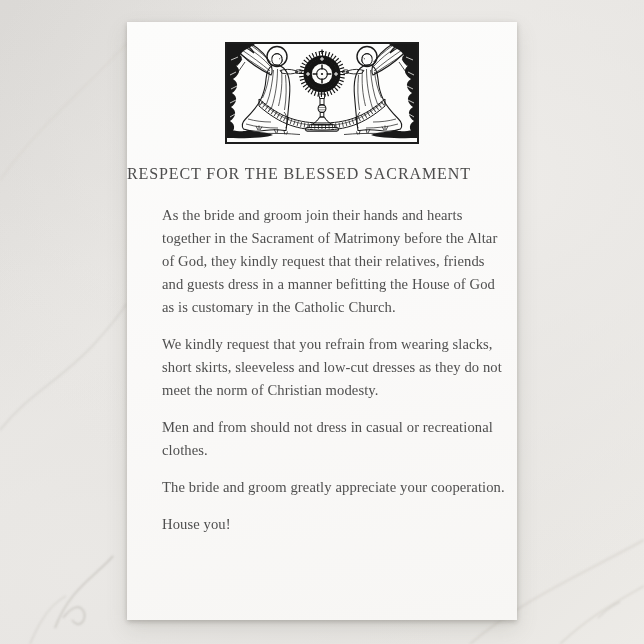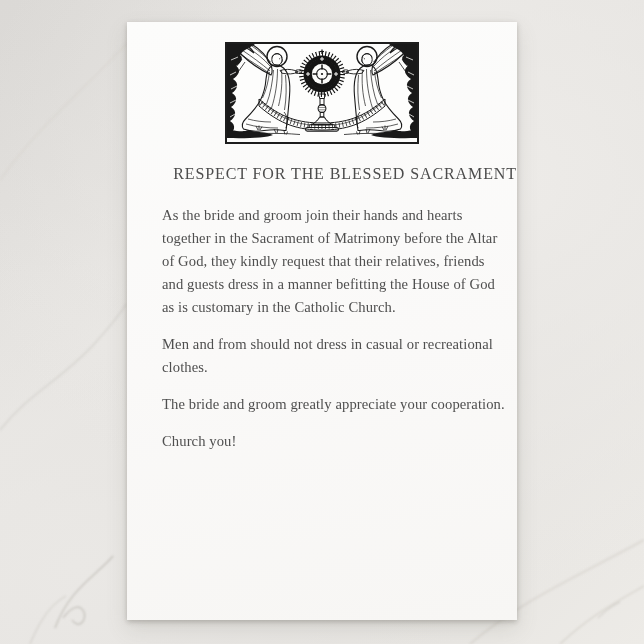--- a/index.html
+++ b/index.html
@@ -13,21 +13,21 @@
     font-family: "Liberation Serif", serif;
   }
   .veins { position: absolute; left: 0; top: 0; }
   .card {
     position: absolute; left: 127px; top: 22px; width: 390px; height: 598px;
     background: linear-gradient(173deg, #fcfcfb 0%, #faf9f8 55%, #f7f6f4 100%);
     box-shadow: 0 2px 5px rgba(108,103,96,.38), 0 9px 20px rgba(108,103,96,.16);
   }
   .woodcut { display: block; margin: 20px auto 0; }
   .title {
-    margin: 20px 0 0; text-align: right;
+    margin: 20px 0 0; text-align: left;
     font-weight: 400; font-size: 16px; line-height: 1.2;
     letter-spacing: 0.9px; color: #4c4c4c;
   }
   .body { margin: 21px 0 0 35px; }
   .body p {
     margin: 0 0 14px; white-space: pre;
     font-weight: 400; font-size: 14.6px; line-height: 23px;
     letter-spacing: 0.1px; color: #4f4f4f;
   }
   .wc-line { stroke: #1a1a1a; fill: none; }
@@ -123,19 +123,22 @@
   </svg>
 
   <h1 class="title">RESPECT FOR THE BLESSED SACRAMENT</h1>
 
   <div class="body">
     <p>As the bride and groom join their hands and hearts
 together in the Sacrament of Matrimony before the Altar
 of God, they kindly request that their relatives, friends
 and guests dress in a manner befitting the House of God
 as is customary in the Catholic Church.</p>
+    <p>We kindly request that you refrain from wearing slacks,
+short skirts, sleeveless and low-cut dresses as they do not
+meet the norm of Christian modesty.</p>
     <p>Men and from should not dress in casual or recreational
 clothes.</p>
     <p>The bride and groom greatly appreciate your cooperation.</p>
-    <p>Church you!</p>
+    <p>House you!</p>
   </div>
 
 </div>
 
 </body></html>

